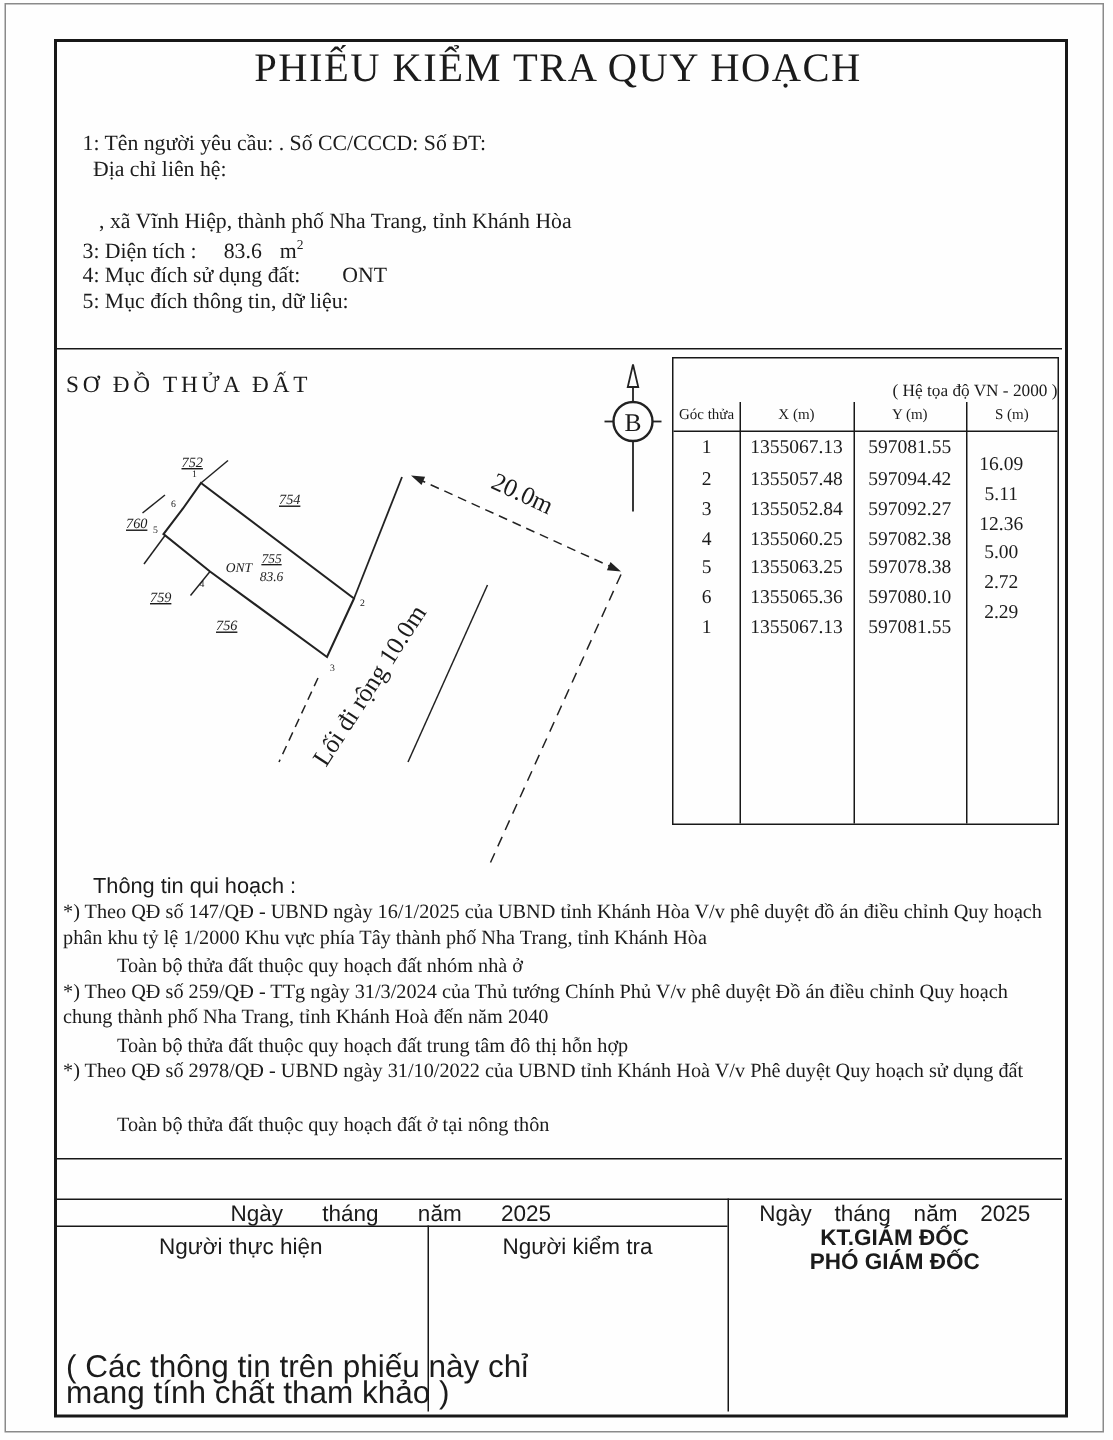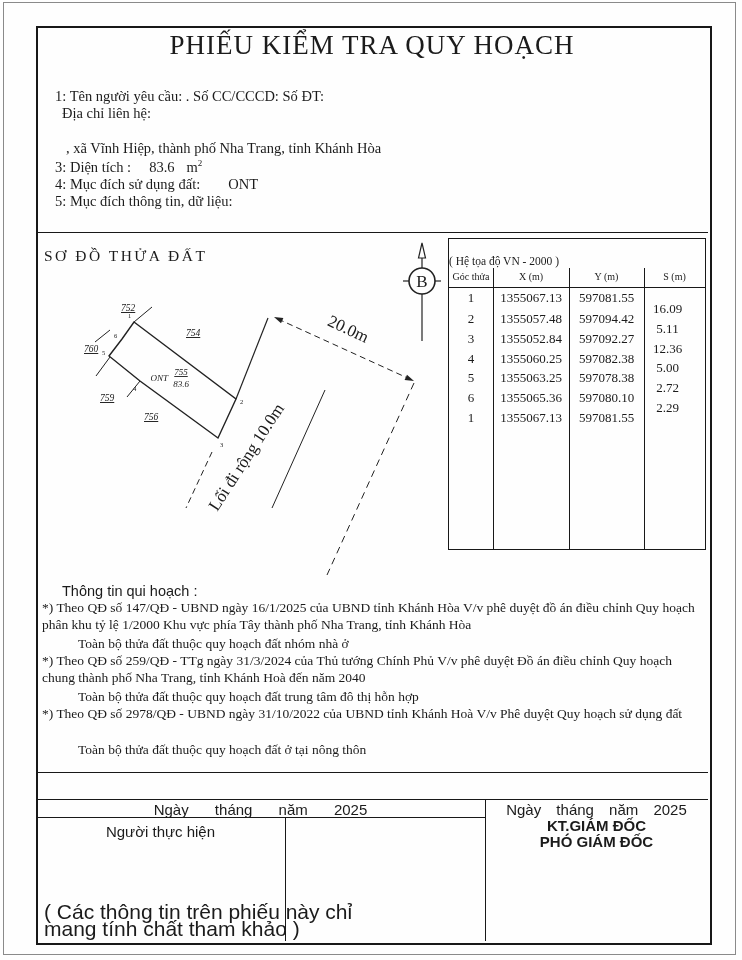--- a/index.html
+++ b/index.html
@@ -10,21 +10,21 @@
   .main-box{left:36px;top:26px;width:672px;height:915px;border:2px solid #181818;}
   .hline{height:0;border-top:1.5px solid #181818;}
   .vline{width:0;border-left:1.5px solid #181818;}
   .title{left:36px;top:30px;width:672px;text-align:center;font-size:27px;letter-spacing:1px;}
   .fline{font-size:14.5px;white-space:nowrap;}
   .planning{font-size:13.5px;white-space:nowrap;}
   .sans{font-family:"Liberation Sans","DejaVu Sans",sans-serif;}
   
   .coord-table{left:448px;top:238px;width:256px;height:310px;border:1.5px solid #181818;font-size:13px;}
   .tbl-title{position:absolute;left:0;top:3px;width:100%;text-align:center;font-size:13.5px;}
-  .tbl-subtitle{position:absolute;left:0;top:16px;width:100%;text-align:left;font-size:11.5px;}
+  .tbl-subtitle{position:absolute;left:0;top:16px;width:100%;text-align:right;font-size:11.5px;}
   .tbl-headrow{position:absolute;left:0;top:29px;width:100%;height:19px;border-bottom:1.2px solid #181818;font-size:10px;}
   .tbl-headrow span{position:absolute;top:3px;text-align:center;}
   .tbl-v{position:absolute;top:29px;bottom:0;width:0;border-left:1.2px solid #181818;}
   .trow{position:absolute;height:16px;}
   .trow span{position:absolute;text-align:center;}
   .c-cell{left:0;width:44px;}
   .x-cell{left:44px;width:76px;}
   .y-cell{left:120px;width:75px;}
   .sval{position:absolute;left:188px;width:61px;text-align:center;}
   
@@ -174,18 +174,19 @@
   <div class="abs planning" style="left:78px;top:636px;">Toàn bộ thửa đất thuộc quy hoạch đất nhóm nhà ở</div>
   <div class="abs planning" style="left:42px;top:653px;">*) Theo QĐ số 259/QĐ - TTg ngày 31/3/2024 của Thủ tướng Chính Phủ V/v phê duyệt Đồ án điều chỉnh Quy hoạch</div>
   <div class="abs planning" style="left:42px;top:670px;">chung thành phố Nha Trang, tỉnh Khánh Hoà đến năm 2040</div>
   <div class="abs planning" style="left:78px;top:689px;">Toàn bộ thửa đất thuộc quy hoạch đất trung tâm đô thị hỗn hợp</div>
   <div class="abs planning" style="left:42px;top:706px;">*) Theo QĐ số 2978/QĐ - UBND ngày 31/10/2022 của UBND tỉnh Khánh Hoà V/v Phê duyệt Quy hoạch sử dụng đất</div>
   <div class="abs planning" style="left:78px;top:742px;">Toàn bộ thửa đất thuộc quy hoạch đất ở tại nông thôn</div>
 
   <div class="abs sans sig" style="left:36px;top:801px;width:449px;text-align:center;word-spacing:22px;">Ngày tháng năm 2025</div>
   <div class="abs sans sig" style="left:485px;top:801px;width:223px;text-align:center;word-spacing:11px;">Ngày tháng năm 2025</div>
   <div class="abs sans sig" style="left:36px;top:823px;width:249px;text-align:center;">Người thực hiện</div>
+  <div class="abs sans sig" style="left:285px;top:823px;width:200px;text-align:center;">Người kiểm tra</div>
   <div class="abs sans sig bold" style="left:485px;top:817px;width:223px;text-align:center;">KT.GIÁM ĐỐC</div>
   <div class="abs sans sig bold" style="left:485px;top:833px;width:223px;text-align:center;">PHÓ GIÁM ĐỐC</div>
   <div class="abs sans note" style="left:44px;top:900px;">( Các thông tin trên phiếu này chỉ</div>
   <div class="abs sans note" style="left:44px;top:917px;">mang tính chất tham khảo )</div>
 
 </div>
 
 </body></html>

